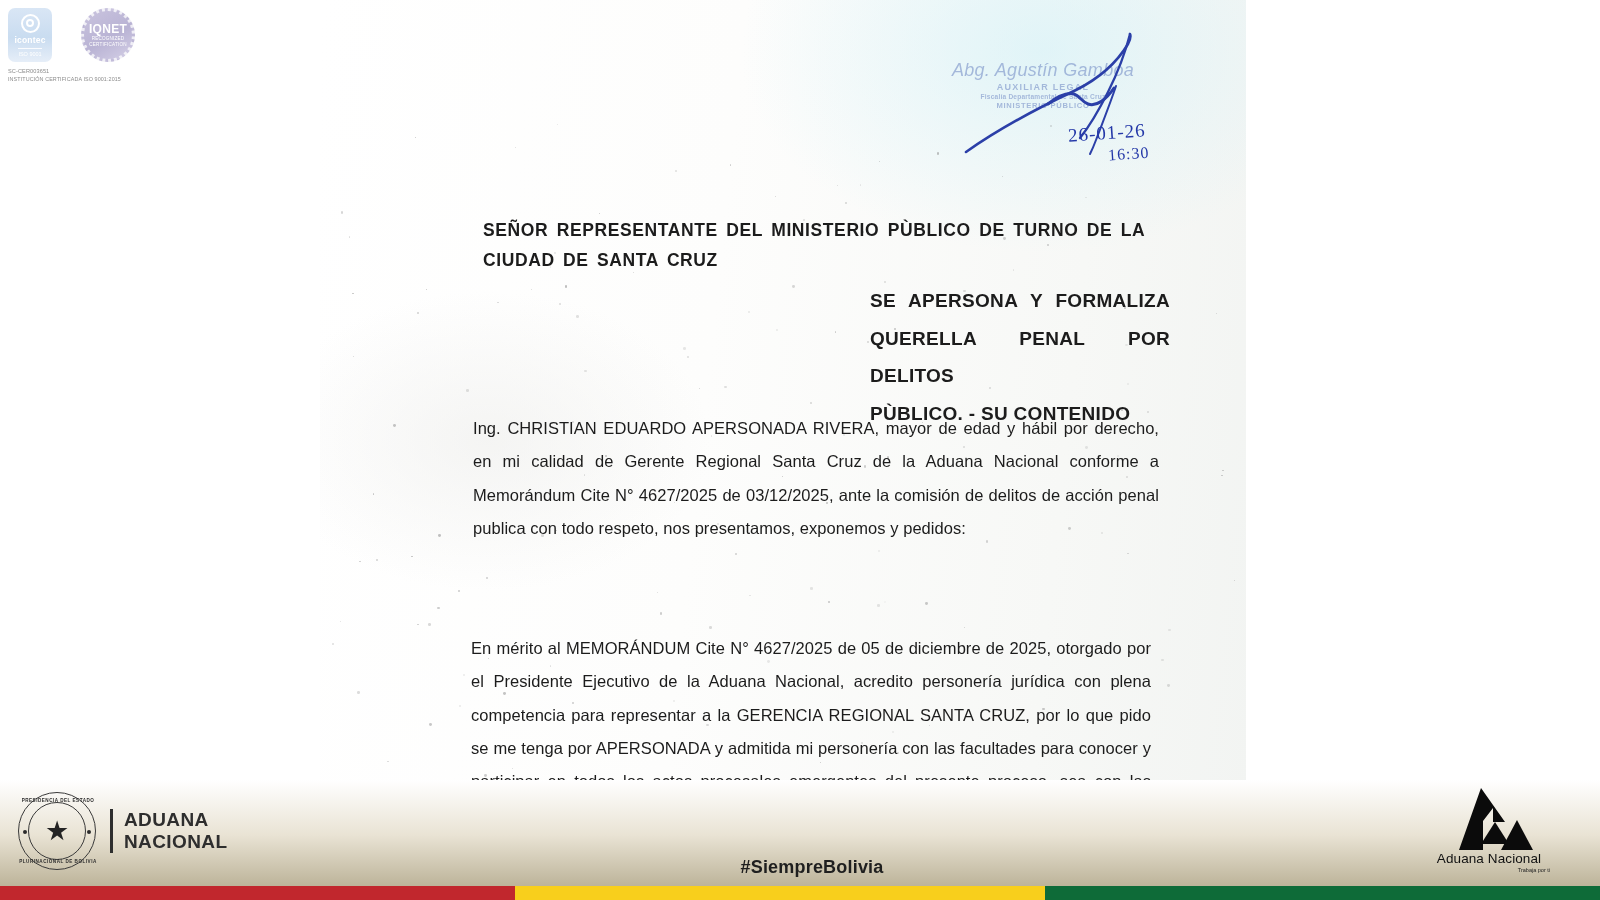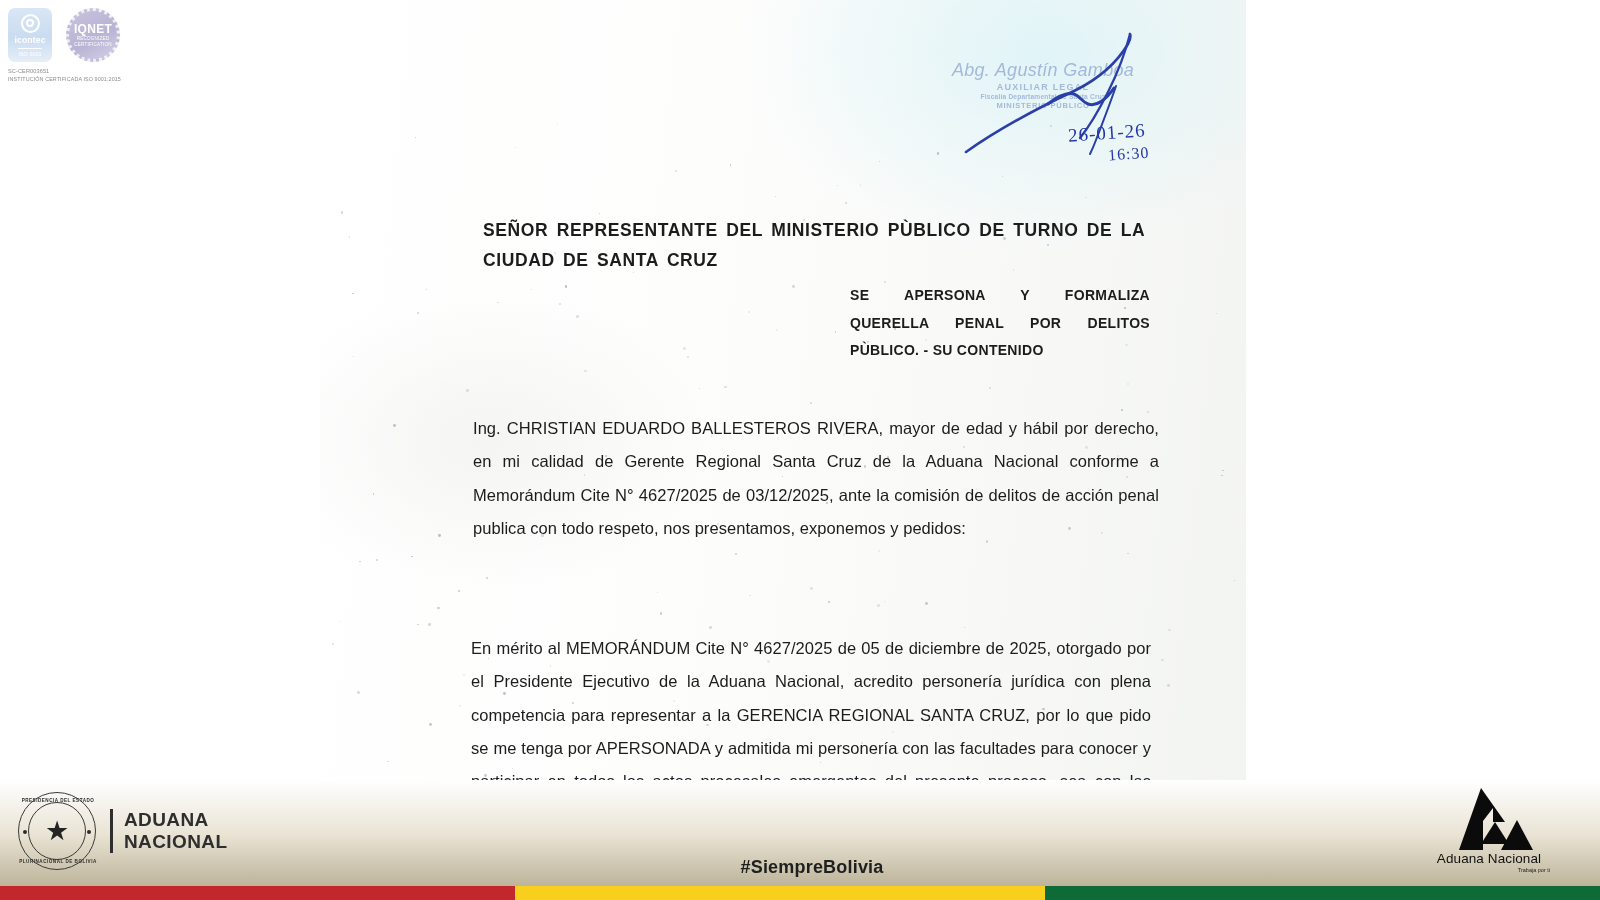--- a/index.html
+++ b/index.html
@@ -55,20 +55,21 @@
   .icontec-badge .ring i { width:8px; height:8px; border-radius:50%; border:2px solid #fff; display:block; }
   .icontec-badge .nm { font-size:8.5px; letter-spacing:.2px; margin-top:2px; font-weight:600; }
   .icontec-badge .iso { font-size:5.5px; margin-top:3px; padding-top:2px; border-top:1px solid rgba(255,255,255,.85); }
 
   .iqnet-badge {
     width:54px; height:54px; border-radius:50%;
     background:linear-gradient(150deg,#c9c3de 0%,#b9b3d4 55%,#d4cfe6 100%);
     display:flex; flex-direction:column; align-items:center; justify-content:center;
     color:#ffffff; text-align:center;
     border:3px dotted rgba(255,255,255,.75);
+    margin-left:15px;
   }
   .iqnet-badge .nm { font-size:12px; font-weight:700; letter-spacing:.3px; }
   .iqnet-badge .sub1, .iqnet-badge .sub2 { font-size:4.6px; letter-spacing:.2px; line-height:1.35; }
 
   #cert-code { margin-top:6px; font-size:5.6px; color:#8b8b8b; letter-spacing:.1px; }
   #cert-line { margin-top:2px; font-size:5.4px; color:#8b8b8b; letter-spacing:.1px; }
 
   
   #stamp-area { position:absolute; left:930px; top:0px; width:280px; height:180px; }
 
@@ -95,22 +96,22 @@
   
   .doc-txt { position:absolute; color:#1c1c1c; }
 
   #heading-to {
     left:483px; top:215px; width:690px;
     font-size:17.5px; font-weight:700; line-height:1.72;
     letter-spacing:.6px; word-spacing:3px;
   }
 
   #subject-block {
-    left:850px; top:282px; width:300px;
-    font-size:14px; font-weight:700; line-height:1.98;
+    left:870px; top:282px; width:300px;
+    font-size:19px; font-weight:700; line-height:1.98;
     text-align:justify; letter-spacing:.3px;
   }
   #subject-block .ln { display:block; }
   #subject-block .jst { text-align:justify; text-align-last:justify; }
 
   #para-intro {
     left:473px; top:412px; width:686px;
     font-size:16.5px; line-height:2.02; text-align:justify;
     letter-spacing:.05px;
   }
@@ -383,21 +384,21 @@
   <div class="doc-txt" id="heading-to">SEÑOR REPRESENTANTE DEL MINISTERIO PÙBLICO DE TURNO DE LA CIUDAD DE SANTA CRUZ</div>
 
   <div class="doc-txt" id="subject-block">
     <span class="ln jst">SE APERSONA Y FORMALIZA</span>
     <span class="ln jst">QUERELLA PENAL POR DELITOS</span>
     <span class="ln">PÙBLICO. - SU CONTENIDO</span>
   </div>
 
   <div class="doc-txt" id="para-intro">
     <b>Ing.</b>
-    <b>CHRISTIAN EDUARDO BALLESTEROS RIVERA,</b><span> mayor de edad y hábil por derecho, en mi calidad de Gerente Regional Santa Cruz de la Aduana Nacional conforme a Memorándum Cite N° 4627/2025 de 03/12/2025, ante la comisión de delitos de acción penal publica con todo respeto, nos presentamos, exponemos y pedidos:</span>
+    <b>CHRISTIAN EDUARDO APERSONADA RIVERA,</b><span> mayor de edad y hábil por derecho, en mi calidad de Gerente Regional Santa Cruz de la Aduana Nacional conforme a Memorándum Cite N° 4627/2025 de 03/12/2025, ante la comisión de delitos de acción penal publica con todo respeto, nos presentamos, exponemos y pedidos:</span>
   </div>
 
 
   <div class="doc-txt" id="para-one">En mérito al MEMORÁNDUM Cite N° 4627/2025 de 05 de diciembre de 2025, otorgado por el Presidente Ejecutivo de la Aduana Nacional, acredito personería jurídica con plena competencia para representar a la GERENCIA REGIONAL SANTA CRUZ, por lo que pido se me tenga por APERSONADA y admitida mi personería con las facultades para conocer y participar en todos los actos procesales emergentes del presente proceso, sea con las formalidades de Ley.</div>
 
   <div id="footer">
 
     <div id="footer-left">
 
       <div class="bolivia-seal">

